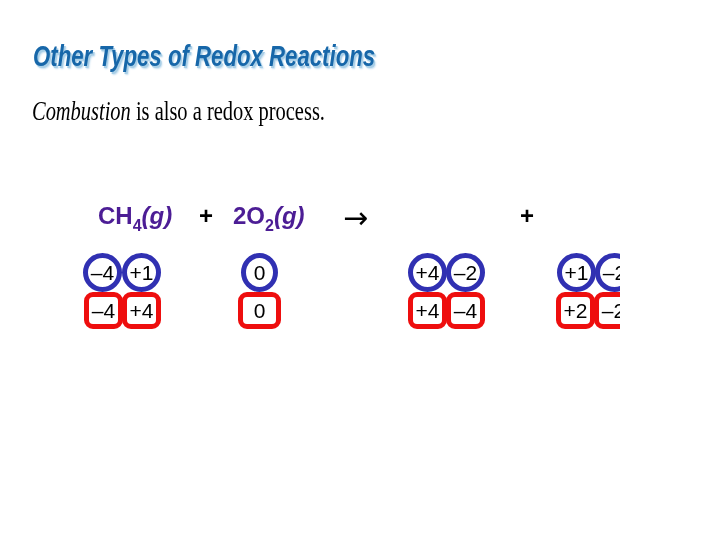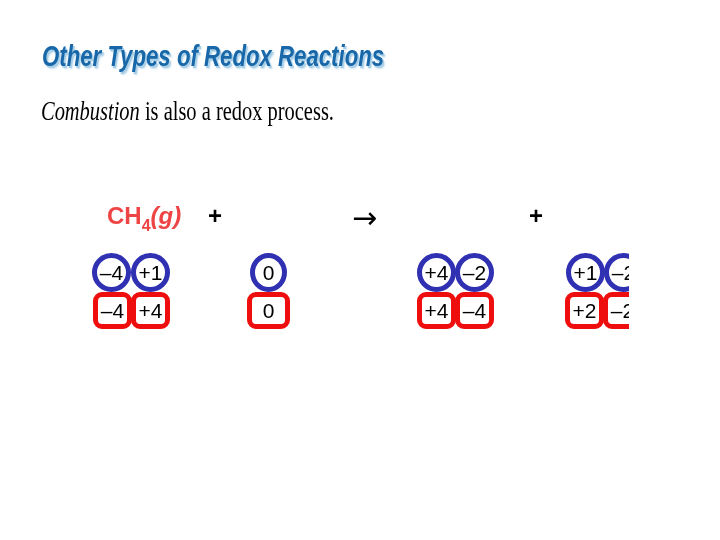--- a/index.html
+++ b/index.html
@@ -1,18 +1,18 @@
 <!DOCTYPE html>
 <html><head>
 <meta charset="utf-8">
 <style>
   html,body{margin:0;padding:0;background:#ffffff;}
   #slide{
     position:relative;width:620px;height:540px;background:#ffffff;
-    overflow:hidden;font-family:"Liberation Sans",sans-serif;margin-left:9px;
+    overflow:hidden;font-family:"Liberation Sans",sans-serif;
   }
   
   #title{
     position:absolute;left:33px;top:40px;
     font-family:"Liberation Sans",sans-serif;
     font-size:30px;font-weight:bold;font-style:italic;line-height:1.05;
     color:#1767a9;white-space:nowrap;display:inline-block;
     transform:scaleX(0.74);transform-origin:left top;
     text-shadow:2px 2px 0 #a9cfe7,3px 3px 2px #c6dff0;
   }
@@ -21,21 +21,21 @@
     position:absolute;left:32px;top:96px;
     font-family:"Liberation Serif",serif;
     font-size:28px;color:#000;line-height:1.1;white-space:nowrap;display:inline-block;
     transform:scaleX(0.73);transform-origin:left top;
   }
   #subtitle .ital{font-style:italic;}
   
   .formula{
     position:absolute;top:204px;
     font-family:"Liberation Sans",sans-serif;
-    font-size:24px;font-weight:bold;color:#ef4444;white-space:nowrap;line-height:1;
+    font-size:24px;font-weight:bold;color:#4c1d95;white-space:nowrap;line-height:1;
   }
   .formula .sub{font-size:16px;vertical-align:-7px;}
   .formula .state{font-style:italic;}
   .op{
     position:absolute;top:204px;
     font-family:"Liberation Sans",sans-serif;
     font-size:24px;font-weight:bold;color:#000;line-height:1;
   }
   #arrow{
     position:absolute;left:343px;top:203px;
@@ -62,20 +62,21 @@
 <div id="slide">
 
   <div id="title">Other Types of Redox Reactions</div>
 
   <div id="subtitle"><span class="ital">Combustion</span><span> is also a redox process.</span></div>
 
   <div class="formula" style="left:98px"><span>CH</span><span class="sub">4</span><span></span><span class="state">(g)</span></div>
 
   <div class="op" style="left:199px">+</div>
 
+  <div class="formula" style="left:233px"><span>2O</span><span class="sub">2</span><span></span><span class="state">(g)</span></div>
 
   <div id="arrow">→</div>
 
 
   <div class="op" style="left:520px">+</div>
 
 
   <div class="oxcircle" style="left:83px">–4</div>
   <div class="oxcircle" style="left:122px">+1</div>
 

